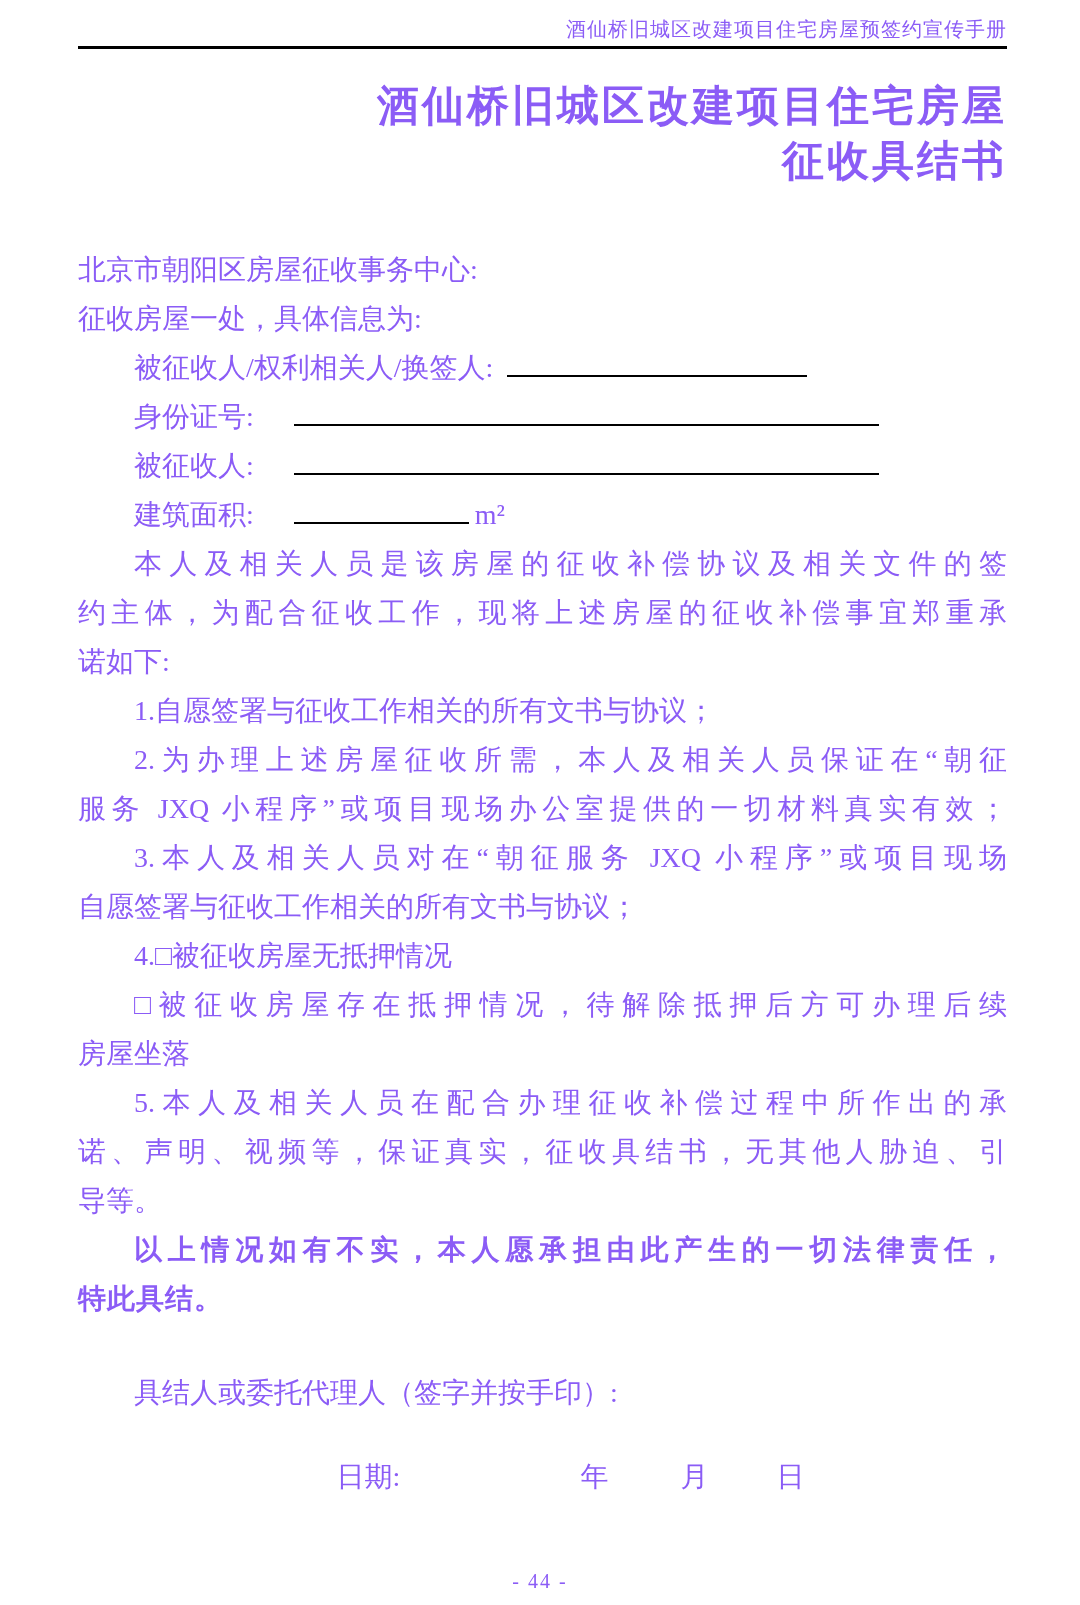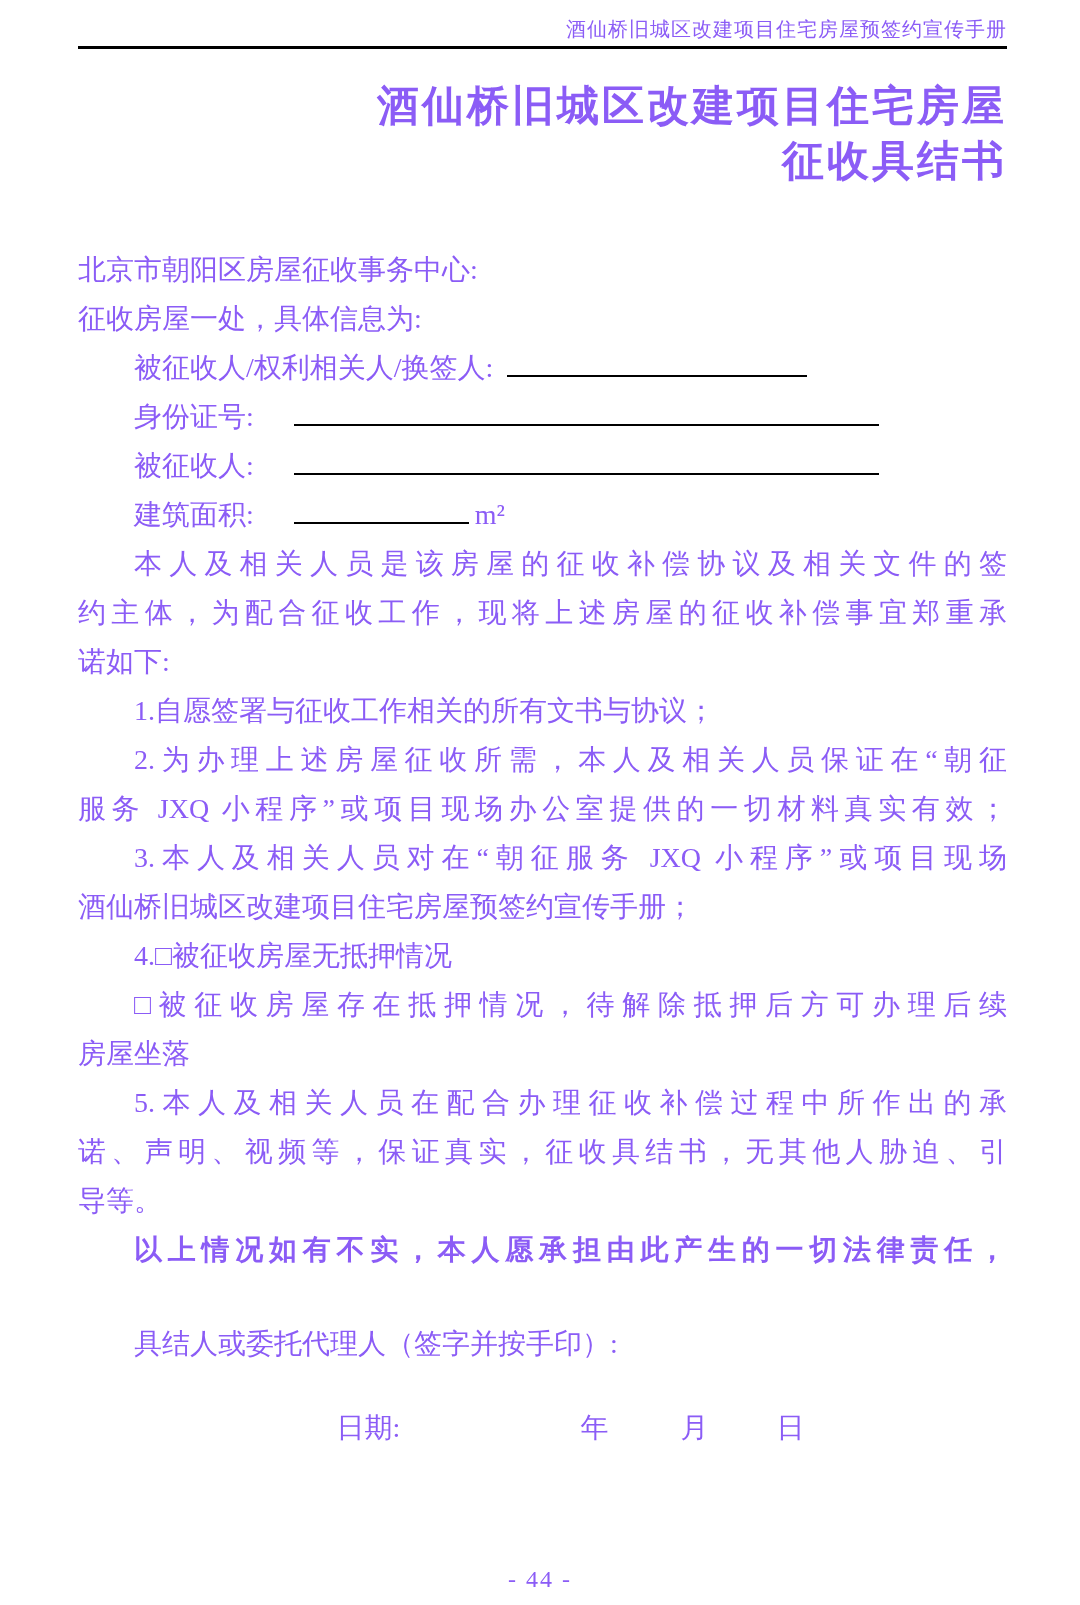--- a/index.html
+++ b/index.html
@@ -75,21 +75,21 @@
   .yy { margin-left: 180px; }
   .mm { margin-left: 72px; }
   .dd { margin-left: 68px; }
   
   .footer {
     position: absolute;
     bottom: 12px;
     left: 0;
     width: 100%;
     text-align: center;
-    font-size: 24px;
+    font-size: 20px;
     letter-spacing: 2px;
     margin-top: 44px;
   }
 </style>
 </head>
 <body>
 
 <div class="page">
 
   <div class="hdr">
@@ -118,31 +118,32 @@
     <div class="line just indent">本人及相关人员是该房屋的征收补偿协议及相关文件的签</div>
     <div class="line just">约主体，为配合征收工作，现将上述房屋的征收补偿事宜郑重承</div>
     <div class="line">诺如下:</div>
 
     <div class="line indent">1.自愿签署与征收工作相关的所有文书与协议；</div>
 
     <div class="line just indent">2.为办理上述房屋征收所需，本人及相关人员保证在“朝征</div>
     <div class="line just">服务 JXQ 小程序”或项目现场办公室提供的一切材料真实有效；</div>
 
     <div class="line just indent">3.本人及相关人员对在“朝征服务 JXQ 小程序”或项目现场</div>
-    <div class="line">酒仙桥旧城区改建项目住宅房屋预签约宣传手册；</div>
+    <div class="line">自愿签署与征收工作相关的所有文书与协议；</div>
 
     <div class="line indent">4.□被征收房屋无抵押情况</div>
     <div class="line just indent">□被征收房屋存在抵押情况，待解除抵押后方可办理后续</div>
     <div class="line">房屋坐落</div>
 
     <div class="line just indent">5.本人及相关人员在配合办理征收补偿过程中所作出的承</div>
     <div class="line just">诺、声明、视频等，保证真实，征收具结书，无其他人胁迫、引</div>
     <div class="line">导等。</div>
 
     <div class="line just indent bold-line">以上情况如有不实，本人愿承担由此产生的一切法律责任，</div>
+    <div class="line bold-line">特此具结。</div>
 
     <div class="line indent gap-before-sign">具结人或委托代理人（签字并按手印）:</div>
 
     <div class="line indent gap-before-date"><span>日期:</span><span class="yy">年</span><span class="mm">月</span><span class="dd">日</span></div>
 
   </div>
 
   <div class="footer">- 44 -</div>
 
 </div>

